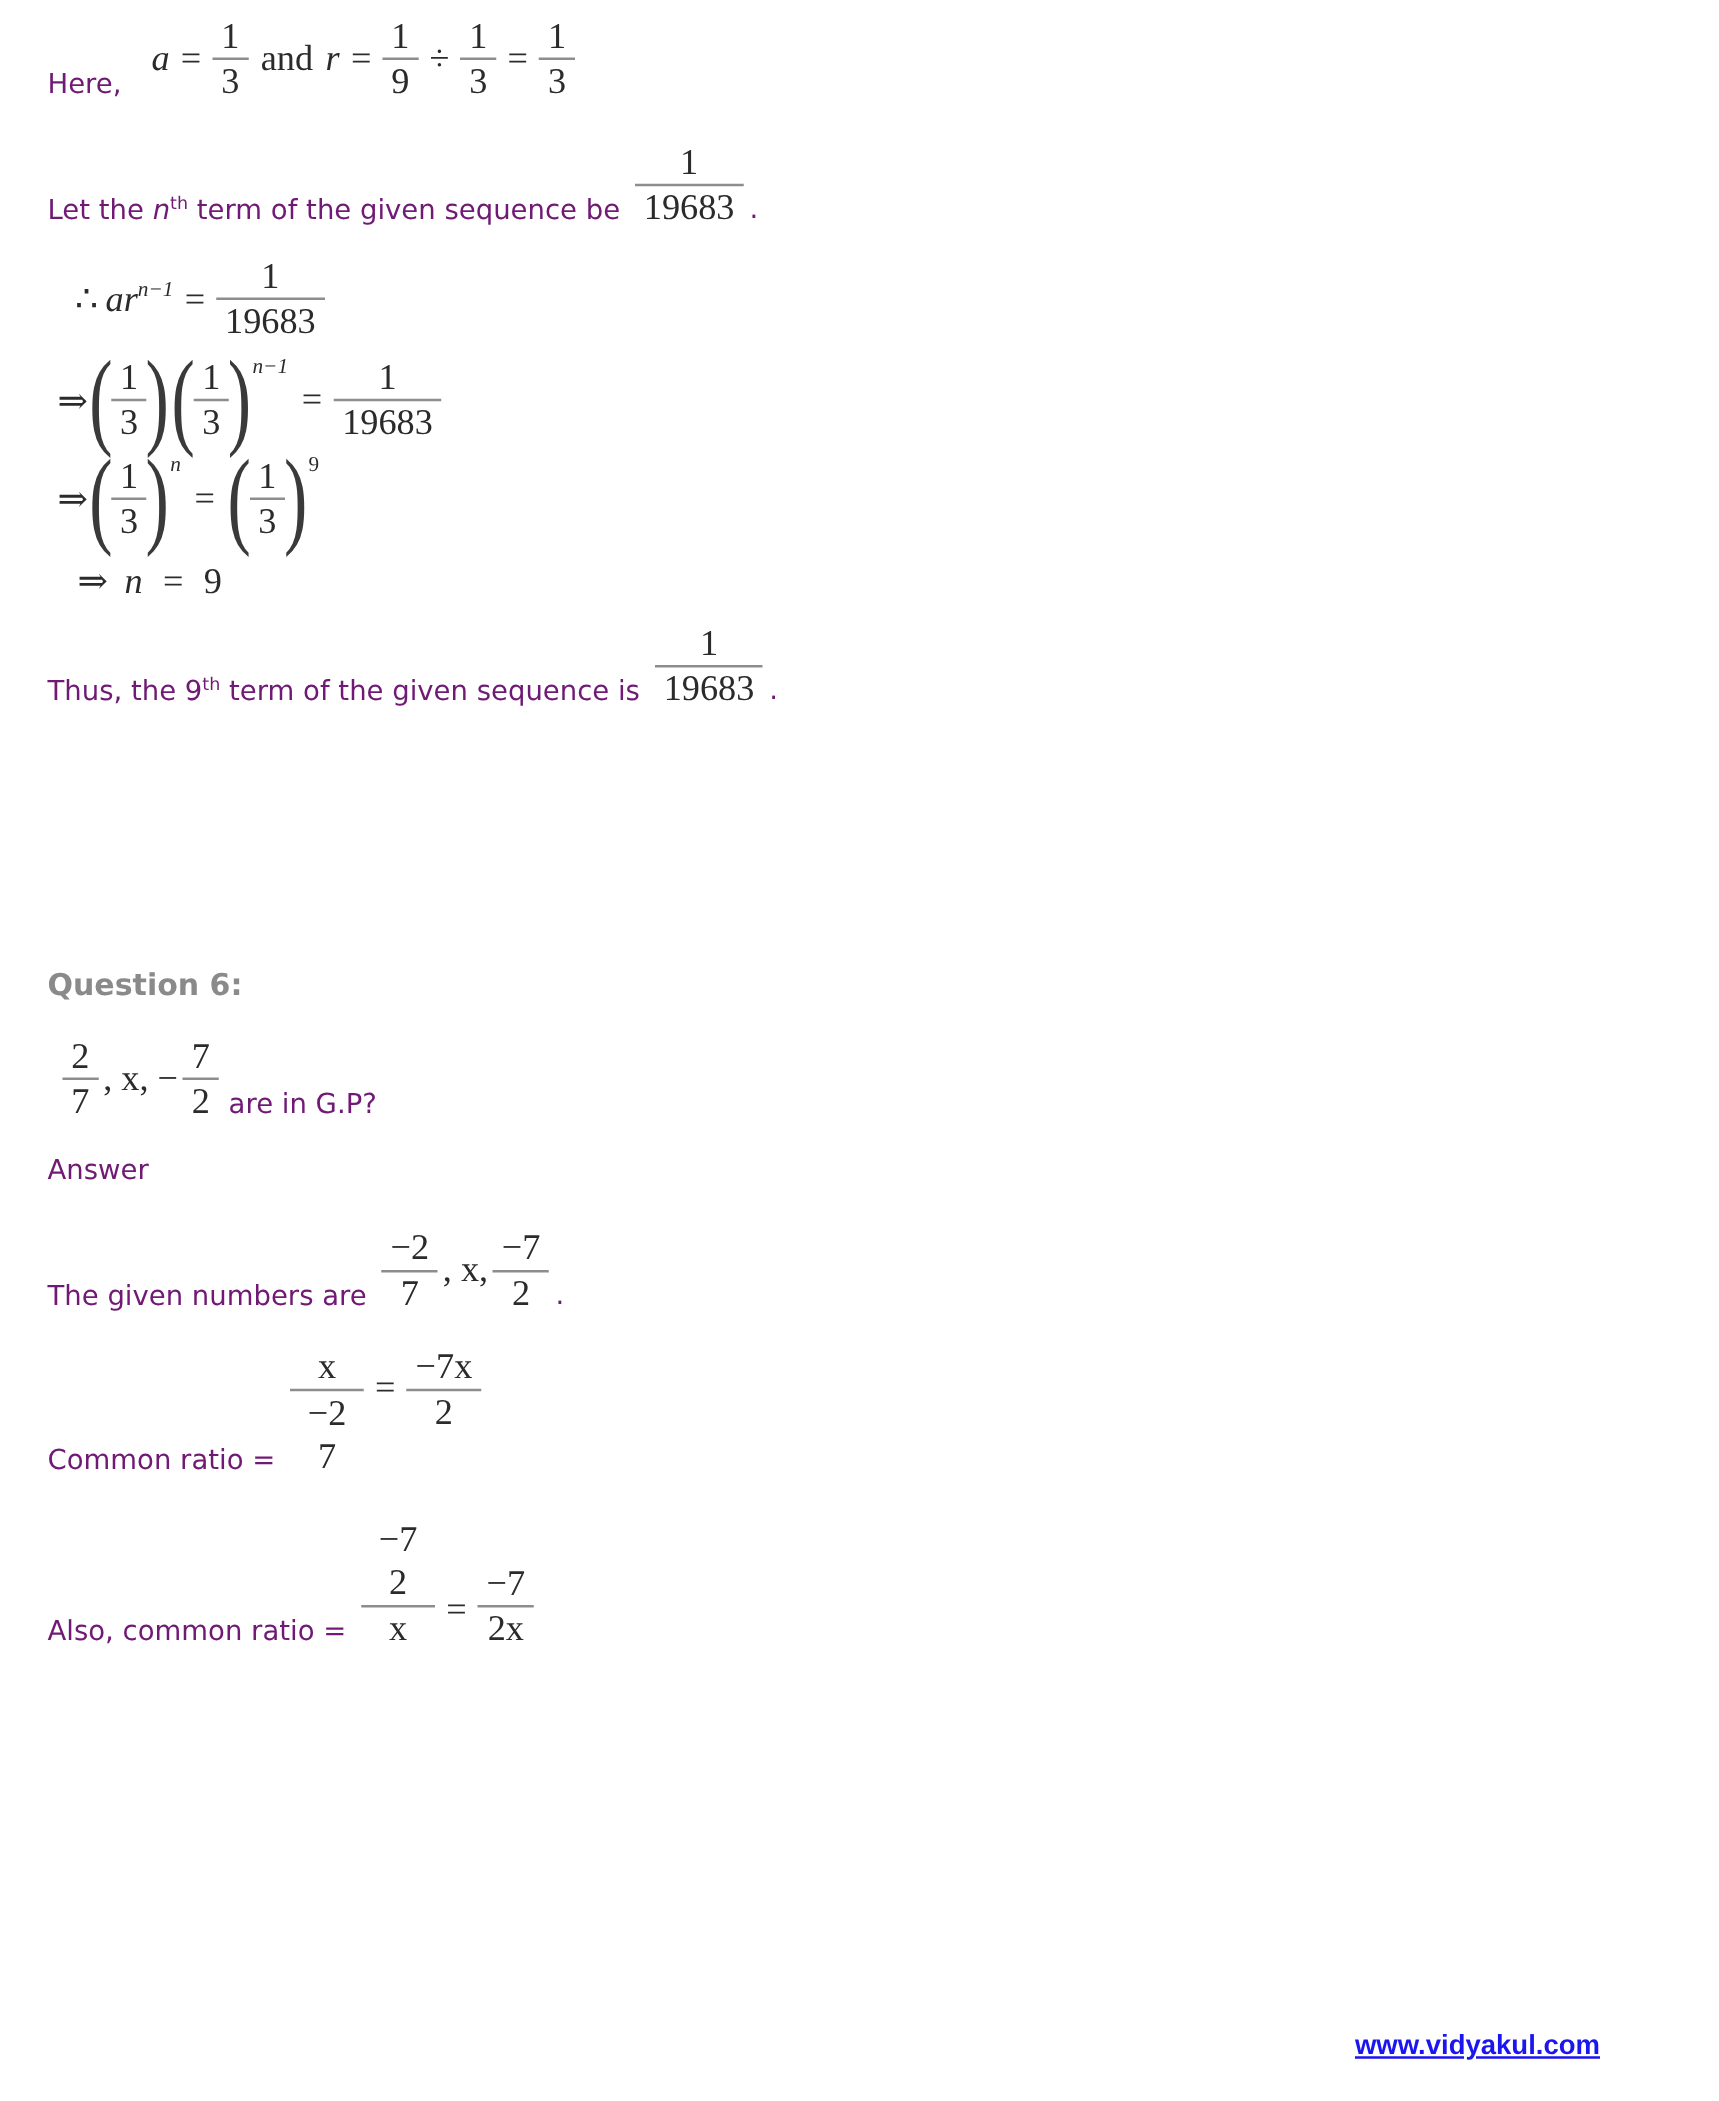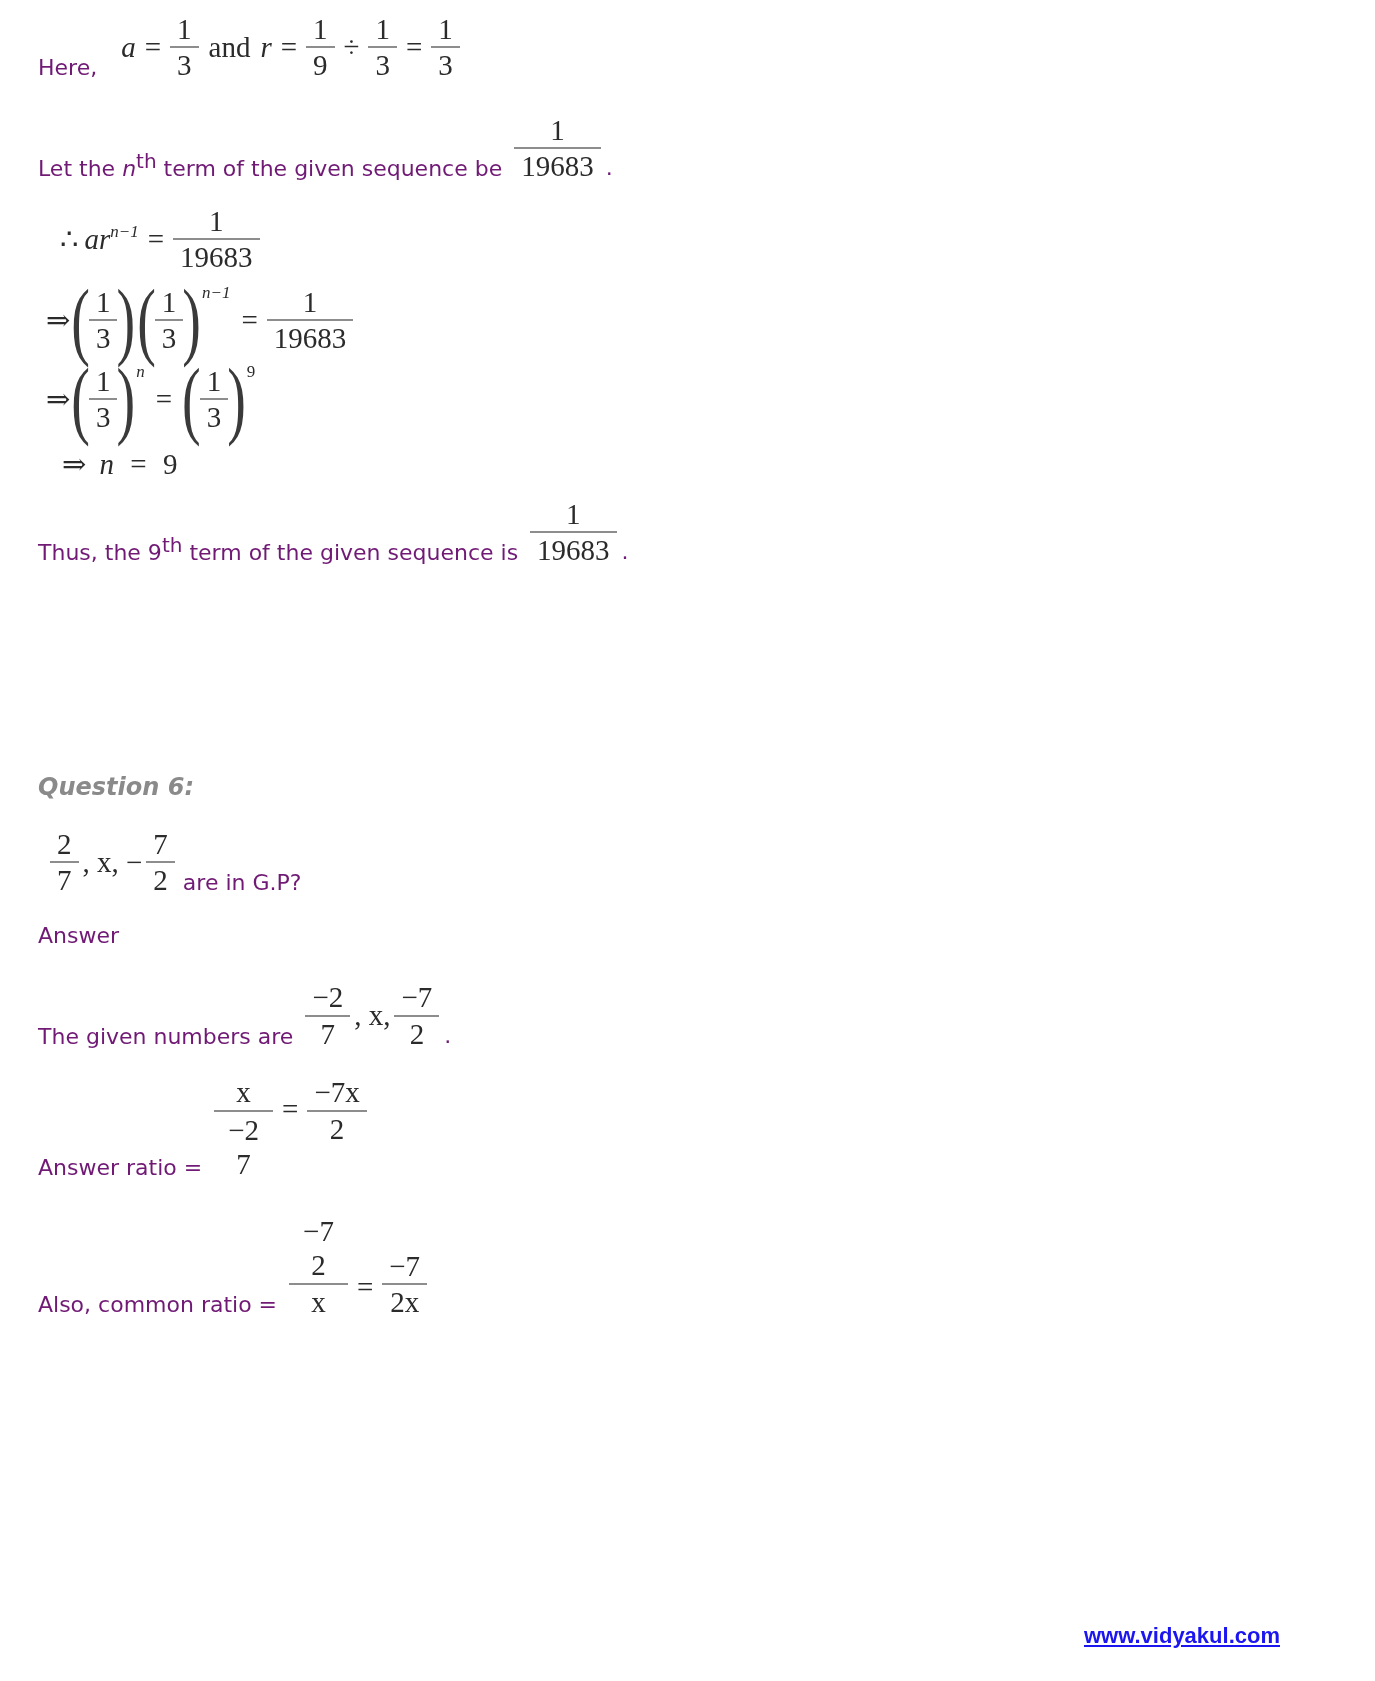--- a/index.html
+++ b/index.html
@@ -5,21 +5,21 @@
   html,body{margin:0;padding:0;background:#ffffff;}
   .page{
     position:relative; width:1375px; height:1681px; background:#ffffff;
     box-sizing:border-box; padding-left:38px; overflow:hidden;
     font-family:"DejaVu Sans",sans-serif; color:#1b1b1b;
   }
   .row{display:flex; align-items:center;}
   .row.bottom{align-items:flex-end;}
   .btext{font-size:22px; line-height:1.3; color:#701a75;}
   .btext i{font-style:italic;}
-  .btext sup{font-size:20px;}
+  .btext sup{font-size:14px;}
   .math{font-family:"Liberation Serif","DejaVu Serif",serif; font-size:29px; color:#2b2b2b;}
   .mrow{display:inline-flex; align-items:center;}
   .mi{font-style:italic;}
   .mo{margin:0 9px;}
   .mtext{margin:15px 10px;}
   .msub{font-size:17px; font-style:italic; vertical-align:-6px;}
   .msup{font-size:17px; font-style:italic; vertical-align:12px;}
   
   .vfrac{display:inline-flex; flex-direction:column; align-items:center; vertical-align:middle;}
   .vfrac .num,.vfrac .den{display:block; padding:1px 7px; line-height:1.12; text-align:center;}
@@ -37,21 +37,21 @@
   .eq-bottom{margin-bottom:16px;}
   
   .r1{margin-top:12px;} .r1 .mrow{margin-left:24px;}
   .r2{margin-top:30px;}
   .r3{margin-top:30px; margin-left:8px;}
   .r4{margin-top:20px; margin-left:22px;}
   .r5{margin-top:10px; margin-left:8px;}
   .r6{margin-top:8px; margin-left:8px;}
   .r7{margin-top:12px; margin-left:24px;}
   .r8{margin-top:16px;}
-  .r9{margin-top:205px; font-size:24px; font-weight:bold; color:#8a8a8a;font-style:italic;}
+  .r9{margin-top:205px; font-size:24px; font-weight:bold; color:#8a8a8a;}
   .r10{margin-top:26px;}
   .r11{margin-top:24px;}
   .r12{margin-top:30px;}
   .r13{margin-top:24px;}
   .r14{margin-top:30px;}
   .mgap{margin-left:12px;}
   .periodgap{margin-left:5px; margin-bottom:1px;}
   .lhs .mi{margin-left:6px;}
   .footer{
     position:absolute; right:95px; bottom:32px;
@@ -221,21 +221,21 @@
       <span class="vfrac">
           <span class="num">−7</span>
           <span class="fbar"></span>
           <span class="den">2</span>
         </span>
     </span>
     <span class="btext periodgap">.</span>
   </div>
 
   <div class="row bottom r13">
-    <span class="btext">Answer ratio =</span>
+    <span class="btext">Common ratio =</span>
     <span class="mrow math tops mgap">
       <span class="vfrac">
         <span class="num">x</span>
         <span class="fbar"></span>
         <span class="vfrac den"><span class="num">−2</span><span class="fbar"></span><span class="den">7</span></span>
       </span>
       <span class="mo eq-top">=</span>
       <span class="vfrac">
           <span class="num">−7x</span>
           <span class="fbar"></span>

